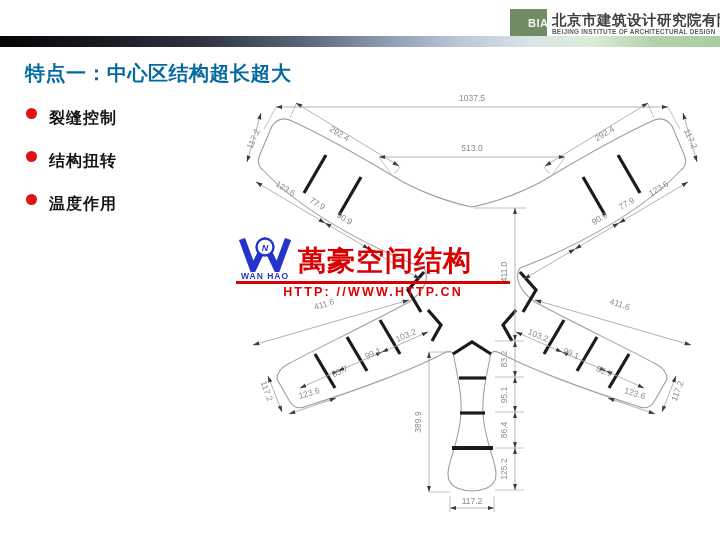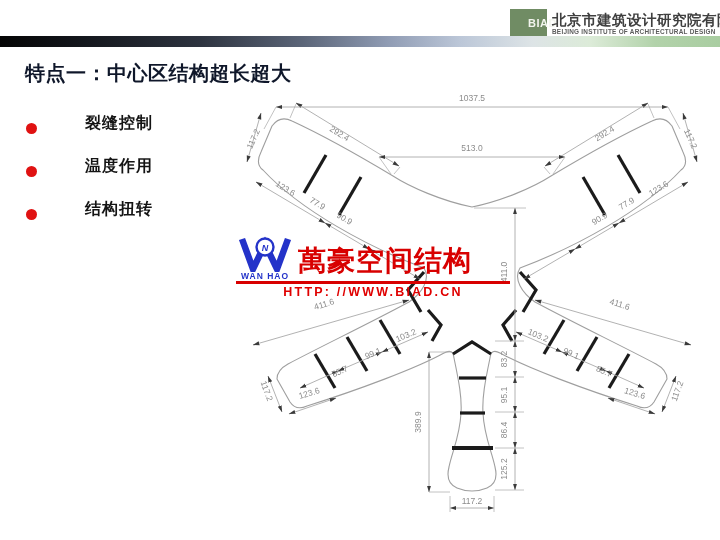--- a/index.html
+++ b/index.html
@@ -12,24 +12,24 @@
   .hdr-logo span{color:#f2f5ee;font-weight:bold;font-size:11px;letter-spacing:.5px;margin-left:28px;}
   .hdr-cn{position:absolute;left:552px;top:11px;font-size:14.5px;font-weight:bold;color:#3f3f3f;
           letter-spacing:.5px;white-space:nowrap;}
   .hdr-en{position:absolute;left:552px;top:28px;font-size:6.4px;font-weight:bold;color:#5c5c5c;
           letter-spacing:.25px;white-space:nowrap;}
   .hdr-bar{position:absolute;left:0;top:36px;width:720px;height:11px;
            background:linear-gradient(90deg,#050505 0%,#14171d 12%,#2e3440 28%,#5b6578 42%,
                       #909cb4 54%,#bcc7d8 64%,#dde4e6 74%,#dcebd8 82%,#b2d2aa 91%,#a9cda1 100%);}
 
   
-  .title{position:absolute;left:25px;top:60px;font-size:20px;font-weight:800;color:#0f172a;
+  .title{position:absolute;left:25px;top:60px;font-size:20px;font-weight:800;color:#0369a1;
          letter-spacing:.5px;white-space:nowrap;}
   .bullets{position:absolute;left:26px;top:108px;}
-  .bullet-row{display:flex;align-items:flex-end;height:26px;margin-bottom:17px;gap:36px;}
+  .bullet-row{display:flex;align-items:flex-start;height:26px;margin-bottom:17px;}
   .bullet-dot{width:11px;height:11px;border-radius:50%;background:#e01212;margin-right:12px;flex:0 0 auto;}
   .bullet-label{font-size:16px;font-weight:600;color:#141414;letter-spacing:1px;white-space:nowrap;}
 
   
   .plan{position:absolute;left:0;top:0;width:720px;height:540px;}
   .plan .outline{fill:none;stroke:#9f9f9f;stroke-width:1.1;stroke-linejoin:round;}
   .plan .dim{stroke:#a9a9a9;stroke-width:.9;fill:none;}
   .plan .wit{stroke:#b3b3b3;stroke-width:.8;fill:none;}
   .plan .joint{stroke:#1b1b1b;stroke-width:3.2;fill:none;stroke-linecap:butt;stroke-linejoin:miter;}
   .plan .joint-heavy{stroke:#1b1b1b;stroke-width:4.2;fill:none;}
@@ -59,25 +59,25 @@
 
 <div class="title">特点一：中心区结构超长超大</div>
 
 <div class="bullets">
   <div class="bullet-row">
     <span class="bullet-dot"></span>
     <span class="bullet-label">裂缝控制</span>
   </div>
   <div class="bullet-row">
     <span class="bullet-dot"></span>
-    <span class="bullet-label">温度作用</span>
+    <span class="bullet-label">结构扭转</span>
   </div>
   <div class="bullet-row">
     <span class="bullet-dot"></span>
-    <span class="bullet-label">结构扭转</span>
+    <span class="bullet-label">温度作用</span>
   </div>
 </div>
 
 <svg class="plan" viewBox="0 0 720 540">
   <defs>
     <marker id="ar" viewBox="0 0 10 10" refX="9.5" refY="5" markerWidth="7.5" markerHeight="7.5" orient="auto-start-reverse">
       <path d="M0,2 L10,5 L0,8 Z" fill="#3a3a3a"></path>
     </marker>
   </defs>
 
@@ -207,14 +207,14 @@
 
 <div class="wm">
   <svg class="wm-logo" width="58" height="36" viewBox="0 0 58 36">
     <polyline points="4,3 15,33 27,8 39,33 50,3" fill="none" stroke="#2433c9" stroke-width="6.5" stroke-linejoin="miter"></polyline>
     <circle cx="27" cy="11" r="8.5" fill="#ffffff" stroke="#2433c9" stroke-width="2.4"></circle>
     <text x="27" y="14.5" text-anchor="middle" font-size="9" font-weight="bold" font-style="italic" fill="#2433c9" font-family="Liberation Sans, sans-serif">N</text>
   </svg>
   <div class="wm-wanhao">WAN HAO</div>
   <div class="wm-brand">萬豪空间结构</div>
   <div class="wm-rule"></div>
-  <div class="wm-url">HTTP: //WWW.BIAD.CN</div>
+  <div class="wm-url">HTTP: //WWW.HTTP.CN</div>
 </div>
 
 </body></html>

